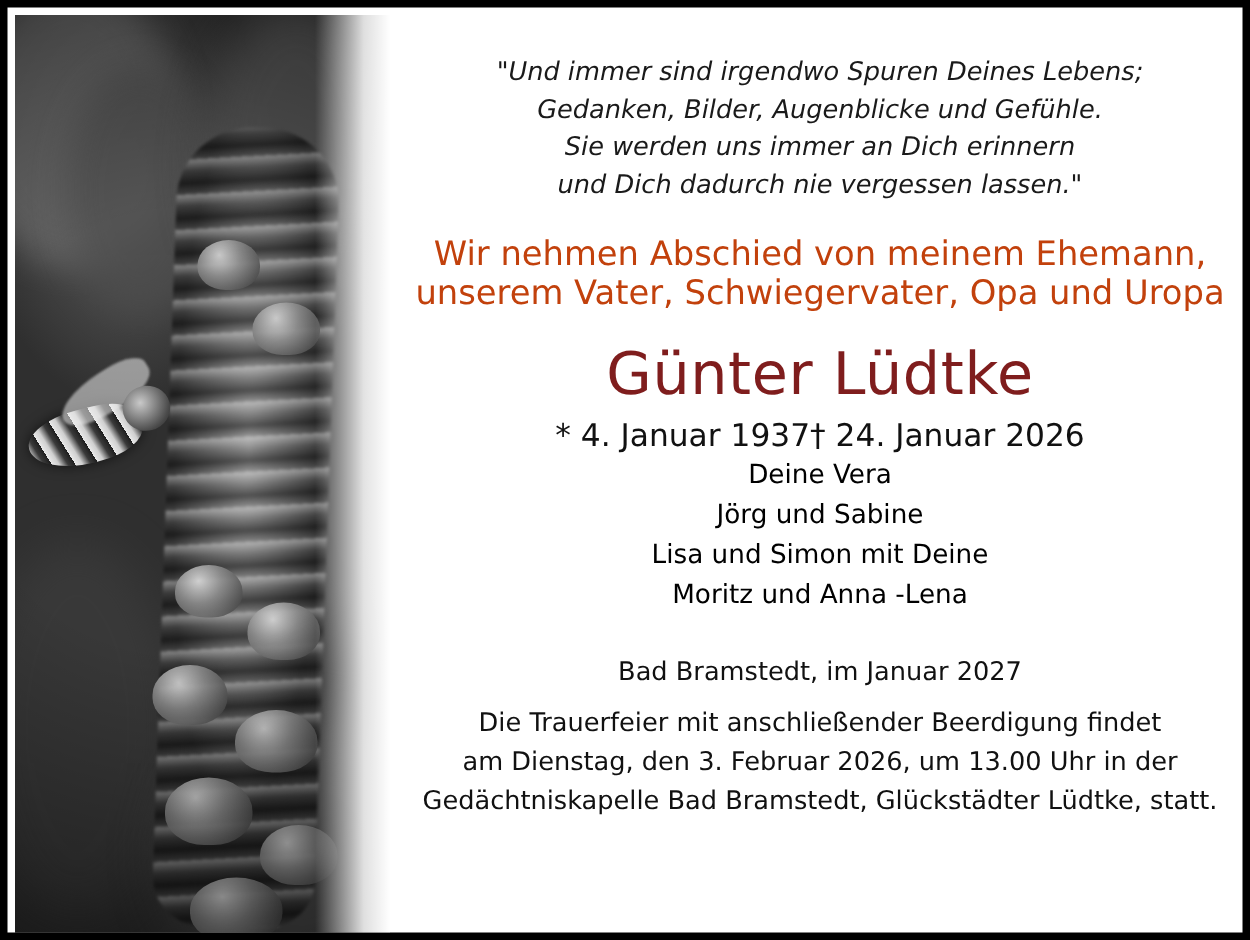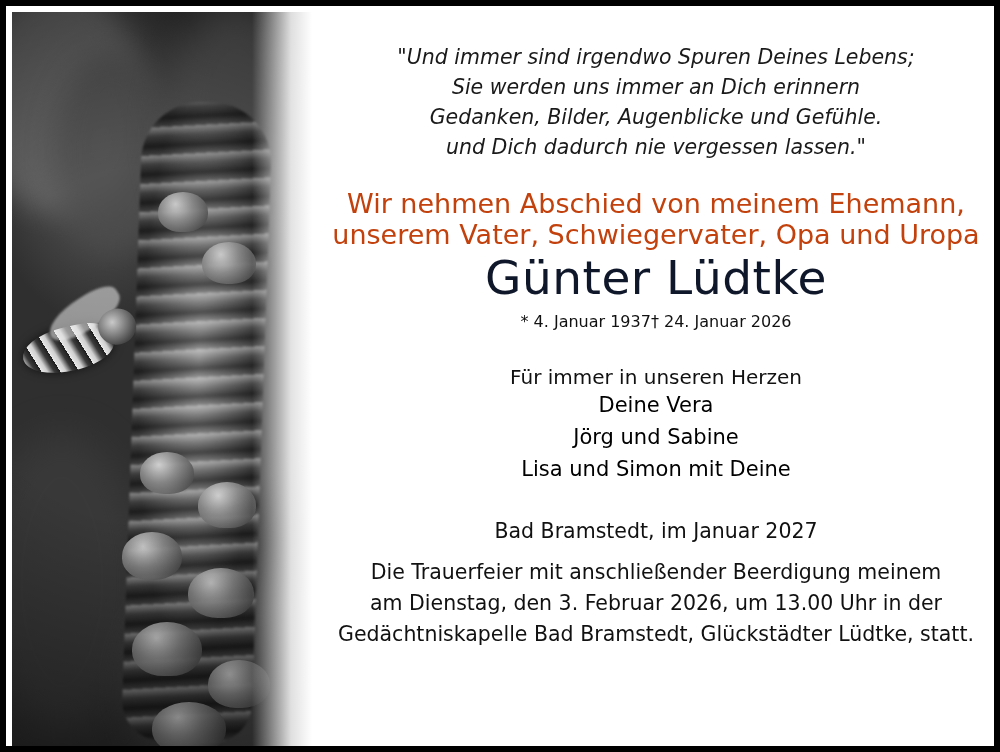--- a/index.html
+++ b/index.html
@@ -147,29 +147,30 @@
     padding: 0 24px;
   }
   .quote div { white-space: nowrap; }
   .intro {
     margin-top: 26px;
     font-size: 27px;
     line-height: 31px;
     color: #c2410c;
   }
   .name {
+    margin-top: 22px;
     font-size: 47px;
     line-height: 56px;
     font-weight: 400;
     letter-spacing: .5px;
-    color: #0f172a;
+    color: #7f1d1d;
   }
   .dates {
     margin-top: 6px;
-    font-size: 16px;
+    font-size: 25px;
     display: flex;
     justify-content: center;
   }
   .forever {
     margin-top: 34px;
     font-size: 20px;
   }
   .family {
     margin-top: 0;
     font-size: 21px;
@@ -219,47 +220,47 @@
     </div>
 
     <div class="photo-vignette"></div>
     <div class="photo-fade"></div>
   </div>
 
   <div class="content">
 
     <div class="quote">
       <div>"Und immer sind irgendwo Spuren Deines Lebens;</div>
+      <div>Gedanken, Bilder, Augenblicke und Gefühle.</div>
       <div>Sie werden uns immer an Dich erinnern</div>
-      <div>Gedanken, Bilder, Augenblicke und Gefühle.</div>
       <div>und Dich dadurch nie vergessen lassen."</div>
     </div>
 
     <div class="intro">
       <div>Wir nehmen Abschied von meinem Ehemann,</div>
       <div>unserem Vater, Schwiegervater, Opa und Uropa</div>
     </div>
 
     <div class="name">Günter Lüdtke</div>
 
     <div class="dates">
       <span>* 4. Januar 1937</span>
       <span>† 24. Januar 2026</span>
     </div>
 
-    <div class="forever">Für immer in unseren Herzen</div>
 
     <div class="family">
       <div>Deine Vera</div>
       <div>Jörg und Sabine</div>
       <div>Lisa und Simon mit Deine</div>
+      <div>Moritz und Anna -Lena</div>
     </div>
 
     <div class="place">Bad Bramstedt, im Januar 2027</div>
 
     <div class="service">
-      <div>Die Trauerfeier mit anschließender Beerdigung meinem</div>
+      <div>Die Trauerfeier mit anschließender Beerdigung findet</div>
       <div>am Dienstag, den 3. Februar 2026, um 13.00 Uhr in der</div>
       <div>Gedächtniskapelle Bad Bramstedt, Glückstädter Lüdtke, statt.</div>
     </div>
 
   </div>
 </div>
 
 </body></html>

